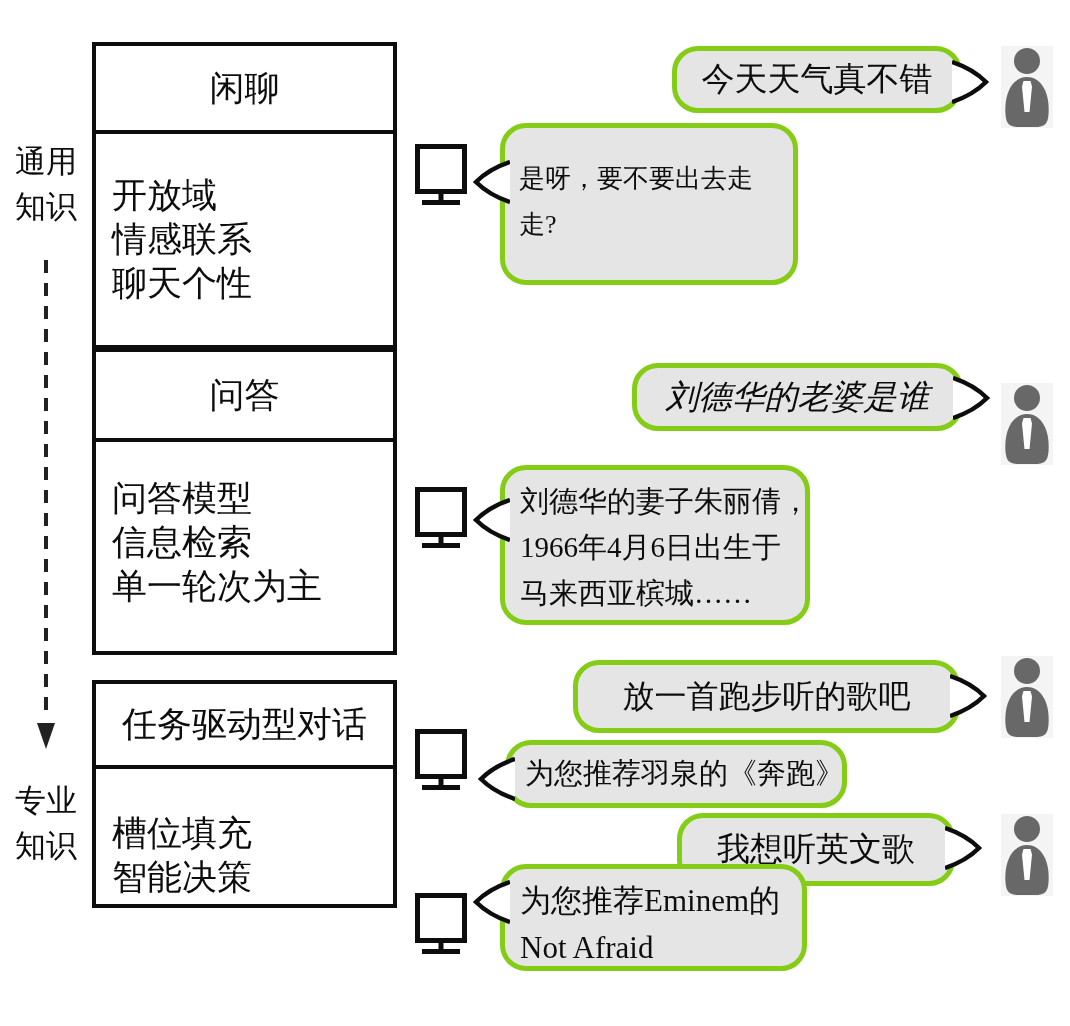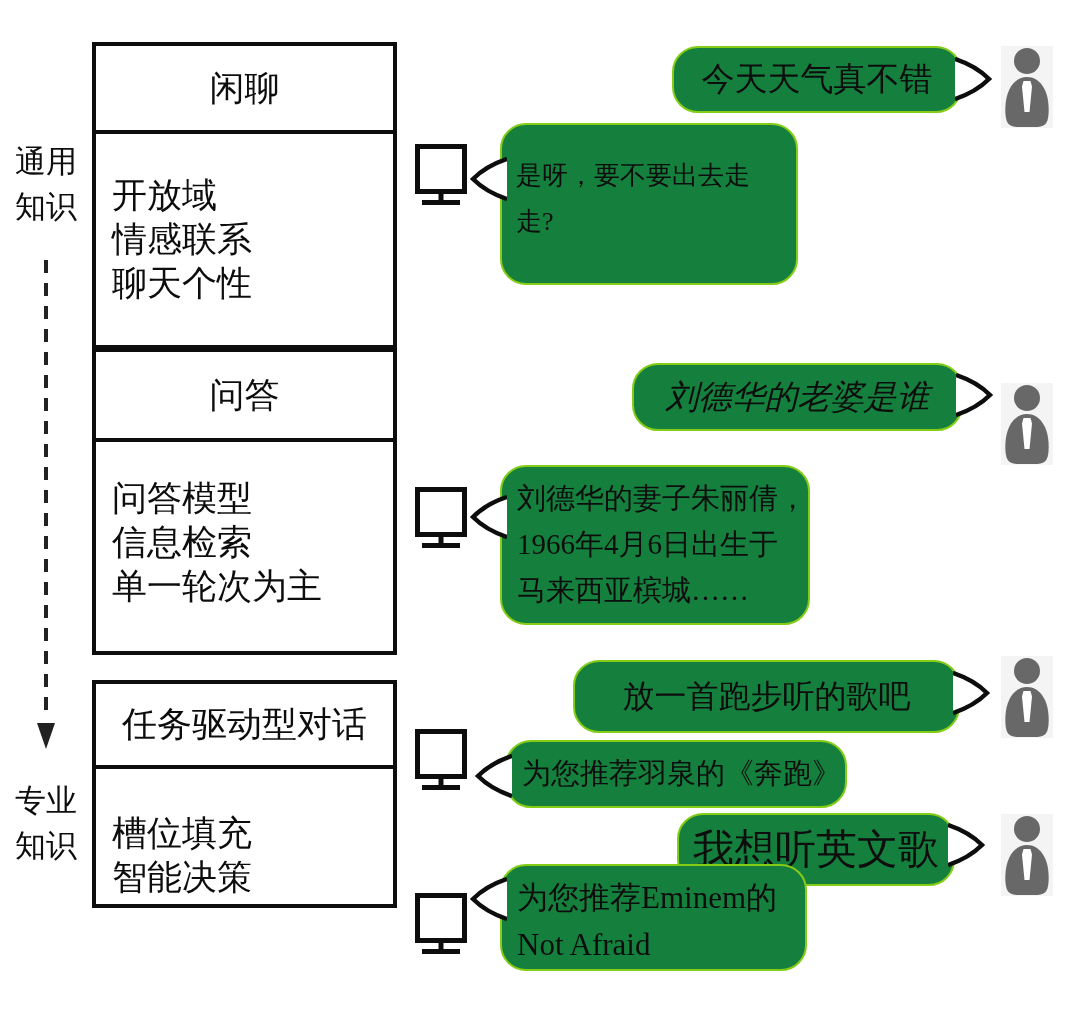--- a/index.html
+++ b/index.html
@@ -48,30 +48,30 @@
   #m3 { left:415px; top:729px; }
   #m4 { left:415px; top:893px; }
   .person { position:absolute; width:52px; height:82px; }
   #p1 { left:1001px; top:46px;  }
   #p2 { left:1001px; top:383px; }
   #p3 { left:1001px; top:656px; }
   #p4 { left:1001px; top:814px; }
 
   
   .bubble {
-    position:absolute; box-sizing:border-box; background:#15803d;
-    border:2px solid #84cc16; border-radius:26px;
+    position:absolute; box-sizing:border-box; background:#e5e5e5;
+    border:5px solid #84cc16; border-radius:26px;
   }
   .bubble .tail { position:absolute; }
   .bubble.user { display:flex; align-items:center; justify-content:center; }
 
   #u1 { left:672px; top:46px;  width:290px; height:67px; font-size:33px; }
   #u2 { left:632px; top:363px; width:331px; height:68px; font-size:33px;font-style:italic; }
   #u3 { left:573px; top:660px; width:387px; height:73px; font-size:32px; }
-  #u4 { left:677px; top:813px; width:278px; height:73px; font-size:41px; }
+  #u4 { left:677px; top:813px; width:278px; height:73px; font-size:33px; }
 
   #b1 { left:500px; top:123px; width:298px; height:162px; font-size:26px; }
   #b1 .txt { padding:28px 0 0 14px; line-height:46px; }
   #b2 { left:500px; top:465px; width:310px; height:160px; font-size:29px; }
   #b2 .txt { padding:8px 0 0 15px; line-height:46px; }
   #b3 { left:505px; top:740px; width:342px; height:68px; font-size:29px;
         display:flex; align-items:center; }
   #b3 .txt { padding-left:15px; }
   #b4 { left:500px; top:864px; width:307px; height:107px; font-size:31px; }
   #b4 .txt { padding:8px 0 0 15px; line-height:47px; }

